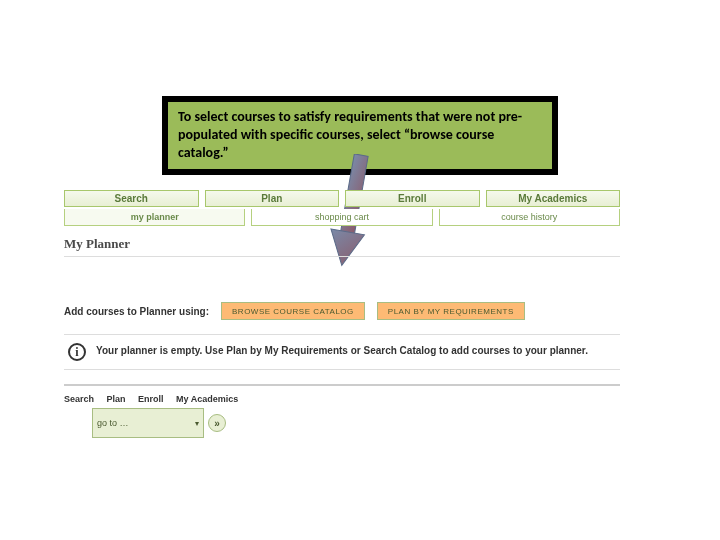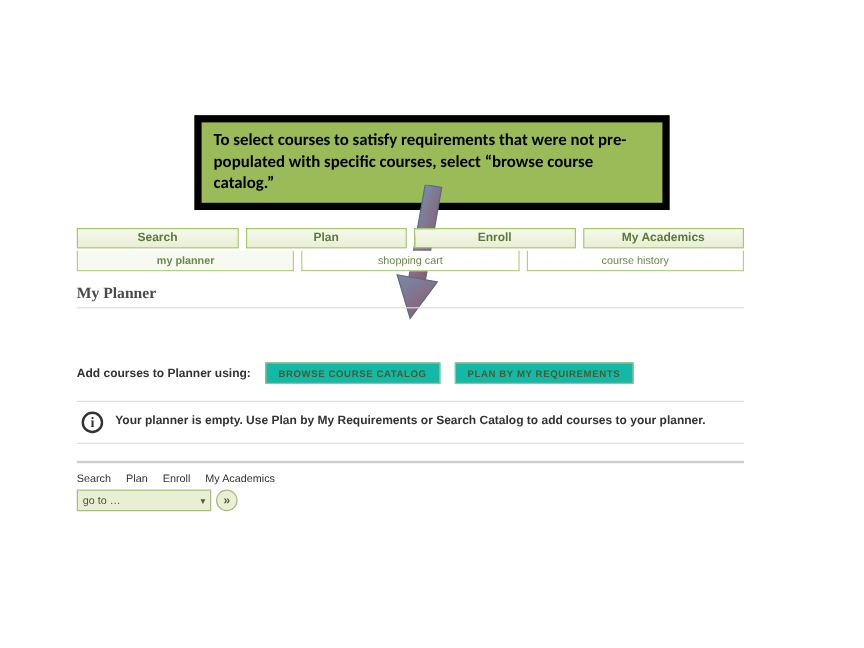--- a/index.html
+++ b/index.html
@@ -62,55 +62,56 @@
     font-size: 13px; font-weight: bold; color: #4a4a4a;
     font-family: Georgia, serif;
     margin-bottom: 4px;
   }
   .thin-sep { height: 1px; background: #ddd; margin: 4px 0 14px 0; }
   
   .add-row { display: flex; align-items: center; gap: 12px; margin-bottom: 14px; margin-top: 45px; }
   .add-label { font-size: 10px; font-weight: bold; color: #333; }
   .pill-btn {
     height: 18px; padding: 0 10px;
-    background: #14b8a6;
+    background: #fdba74;
     border: 1px solid #a8bd82;
     color: #4a5a30;
-    font-size: 8px; font-weight: bold;
+    font-size: 8px; font-weight: normal;
     letter-spacing: 0.5px;
     display: flex; align-items: center;
   }
   
   .info-box {
     display: flex; align-items: flex-start; gap: 10px;
     border-top: 1px solid #ddd; border-bottom: 1px solid #ddd;
     padding: 8px 4px;
     margin-bottom: 6px;
   }
   .info-icon {
     width: 18px; height: 18px; border: 2px solid #333; border-radius: 50%;
     display: flex; align-items: center; justify-content: center;
     font-weight: bold; font-size: 12px; color: #333; flex-shrink: 0;
     font-family: Georgia, serif;
   }
   .info-text { font-size: 10px; font-weight: bold; color: #333; line-height: 1.6; }
   
   .bottom-sep { height: 2px; background: #ccc; margin: 14px 0 8px 0; }
   
-  .breadcrumb-row { font-size: 9px; font-weight: normal; color: #333; margin-bottom: 4px; }
+  .breadcrumb-row { font-size: 9px; font-weight: bold; color: #333; margin-bottom: 4px; }
   .breadcrumb-row span { margin-right: 10px; }
   .breadcrumb-row2 { font-size: 9px; color: #666; margin-bottom: 8px; }
   .breadcrumb-row2 span { margin-right: 10px; }
   
   .goto-row { display: flex; align-items: center; gap: 4px; }
   .goto-select {
-    width: 112px; height: 18px; border: 1px solid #a8bd82;
+    width: 112px; height: 30px; border: 1px solid #a8bd82;
     background: #e8efd4; font-size: 9px; padding: 0 4px;
     display: flex; align-items: center; justify-content: space-between;
     color: #4a5a30;
+    margin-left: 28px;
   }
   .goto-chevron { font-size: 8px; color: #4a5a30; }
   .goto-btn {
     width: 18px; height: 18px; border: 1px solid #a8bd82; border-radius: 50%;
     background: #e8efd4; display: flex; align-items: center; justify-content: center;
     font-size: 10px; color: #4a5a30; font-weight: bold;
   }
 </style>
 </head>
 <body>

